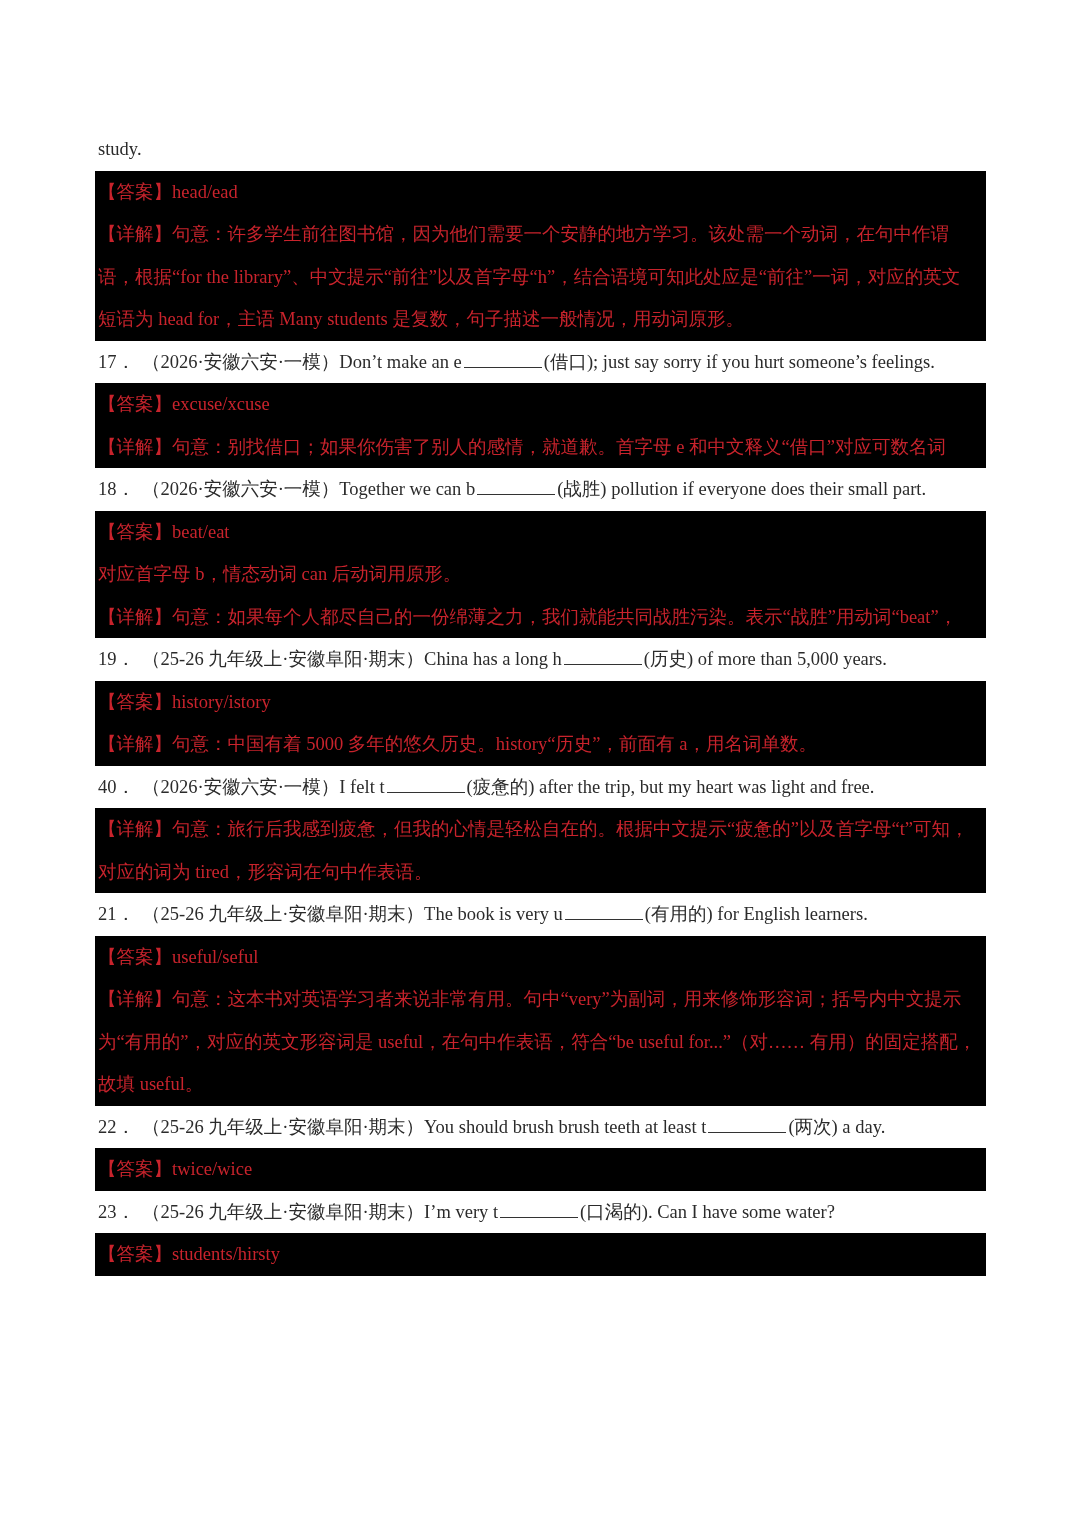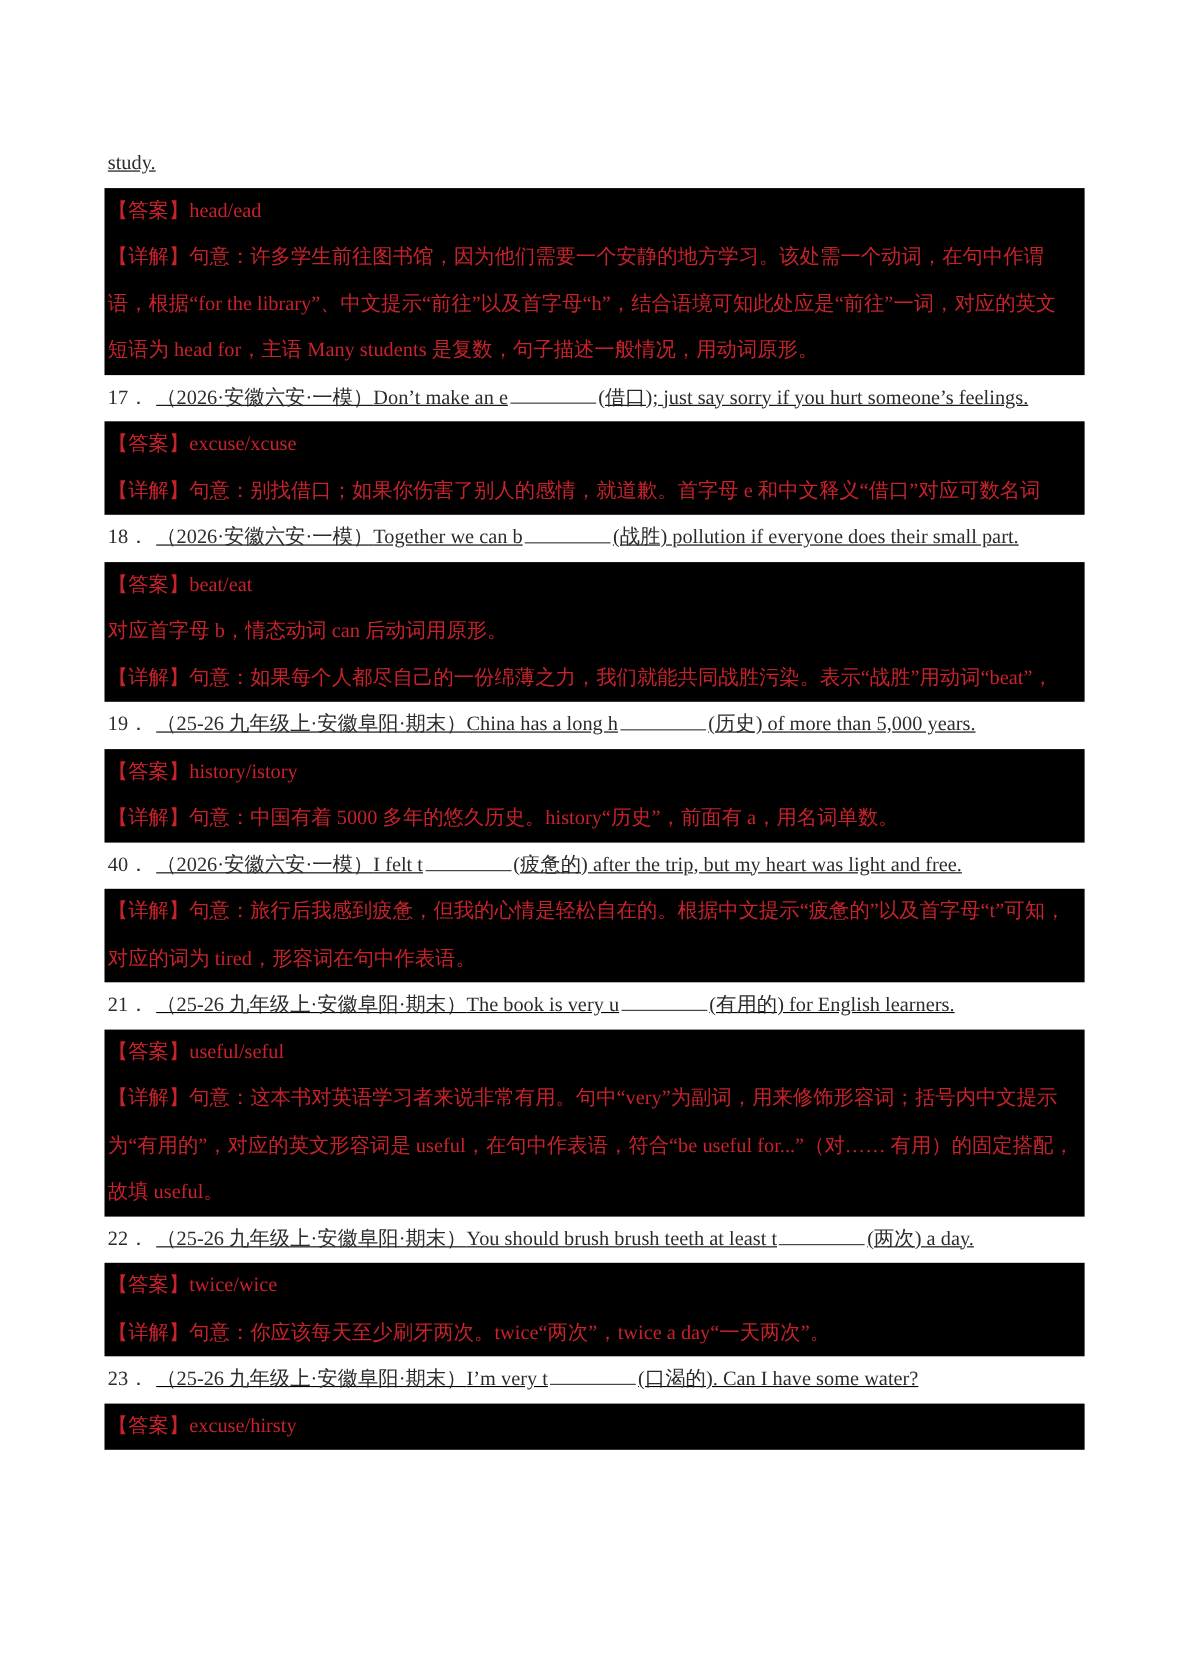--- a/index.html
+++ b/index.html
@@ -1,18 +1,18 @@
 <!DOCTYPE html>
 <html><head>
 <meta charset="utf-8">
 <style>
   html, body { margin: 0; padding: 0; background: #ffffff; }
   body { width: 1080px; height: 1527px; position: relative; overflow: hidden;
          font-family: "Liberation Serif", "DejaVu Serif", serif; }
-  .page { position: absolute; left: 95px; top: 128px; width: 891px; text-decoration: underline; }
+  .page { position: absolute; left: 95px; top: 128px; width: 891px; }
   .line { font-size: 18.5px; line-height: 42.5px; height: 42.5px; white-space: nowrap; color: #222; padding-left: 3px; }
   .q { color: #2b2b2b; }
   .box { background: #000000; color: #c8232c; }
   .box .line { color: #c8232c; }
   .tag { color: #c8232c; }
   .blank { display: inline-block; width: 78px; border-bottom: 1px solid #333; height: 14px; margin: 0 2px; vertical-align: baseline; }
   .num { display: inline-block; width: 44px; }
 </style>
 </head>
 <body>
@@ -49,19 +49,18 @@
     <div class="line q"><span class="num">21．</span><span>（25-26 九年级上·安徽阜阳·期末）</span><span>The book is very u</span><span class="blank"></span><span>(有用的) for English learners.</span></div>
     <div class="box">
       <div class="line"><span class="tag">【答案】</span><span>useful/seful</span></div>
       <div class="line"><span class="tag">【详解】</span><span>句意：这本书对英语学习者来说非常有用。句中“very”为副词，用来修饰形容词；括号内中文提示</span></div>
       <div class="line"><span>为“有用的”，对应的英文形容词是 useful，在句中作表语，符合“be useful for...”（对…… 有用）的固定搭配，</span></div>
       <div class="line"><span>故填 useful。</span></div>
     </div>
     <div class="line q"><span class="num">22．</span><span>（25-26 九年级上·安徽阜阳·期末）</span><span>You should brush brush teeth at least t</span><span class="blank"></span><span>(两次) a day.</span></div>
     <div class="box">
       <div class="line"><span class="tag">【答案】</span><span>twice/wice</span></div>
-      <div class="line"><span class="tag">【详解】</span><span>句意：你应该每天至少刷牙两次。twice“两次”，twice a day“一天两次”。</span></div>
     </div>
     <div class="line q"><span class="num">23．</span><span>（25-26 九年级上·安徽阜阳·期末）</span><span>I’m very t</span><span class="blank"></span><span>(口渴的). Can I have some water?</span></div>
     <div class="box">
-      <div class="line"><span class="tag">【答案】</span><span>excuse/hirsty</span></div>
+      <div class="line"><span class="tag">【答案】</span><span>students/hirsty</span></div>
     </div>
   </div>
 
 </body></html>

